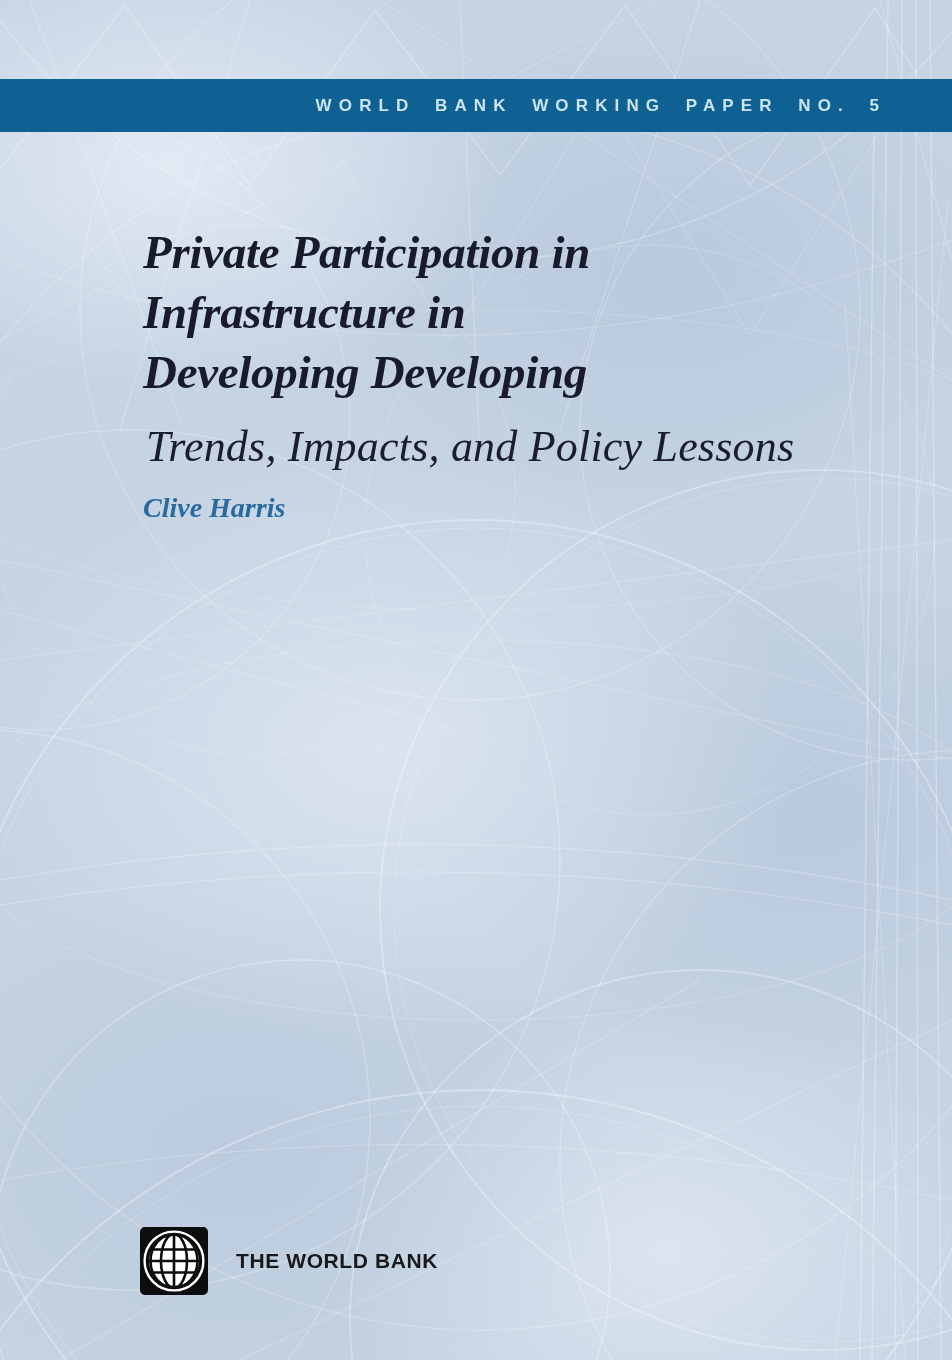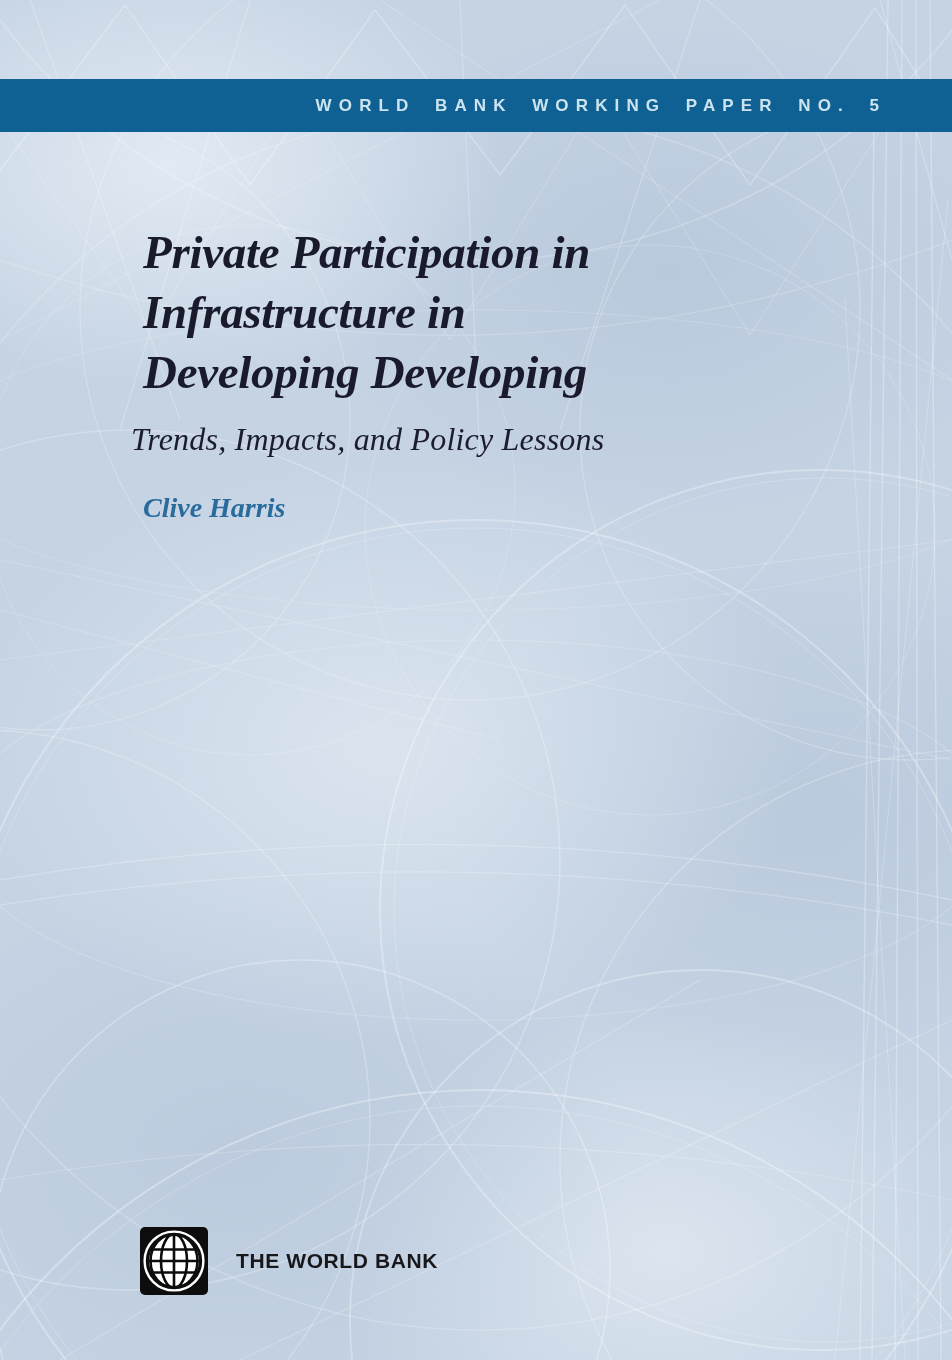--- a/index.html
+++ b/index.html
@@ -60,26 +60,26 @@
     font-family: "Liberation Serif", "DejaVu Serif", serif;
     font-weight: 600;
     font-size: 47px;
     line-height: 60px;
     color: #191a2b;
     letter-spacing: -0.3px;
     font-style: italic;
   }
   .subtitle {
     position: absolute;
-    left: 131px;
+    left: 146px;
     top: 421px;
     font-family: "Liberation Serif", "DejaVu Serif", serif;
     font-style: italic;
     font-weight: 400;
-    font-size: 32px;
+    font-size: 44px;
     color: #1b1c2e;
     letter-spacing: 0.2px;
   }
   .author {
     position: absolute;
     left: 143px;
     top: 492px;
     font-family: "Liberation Serif", "DejaVu Serif", serif;
     font-style: italic;
     font-weight: 600;

